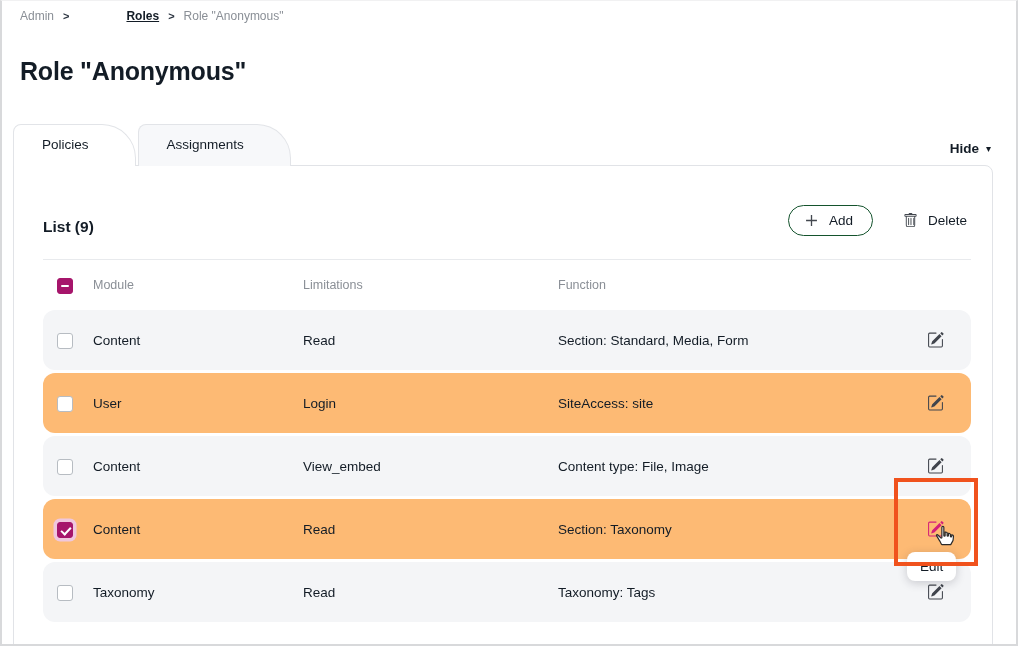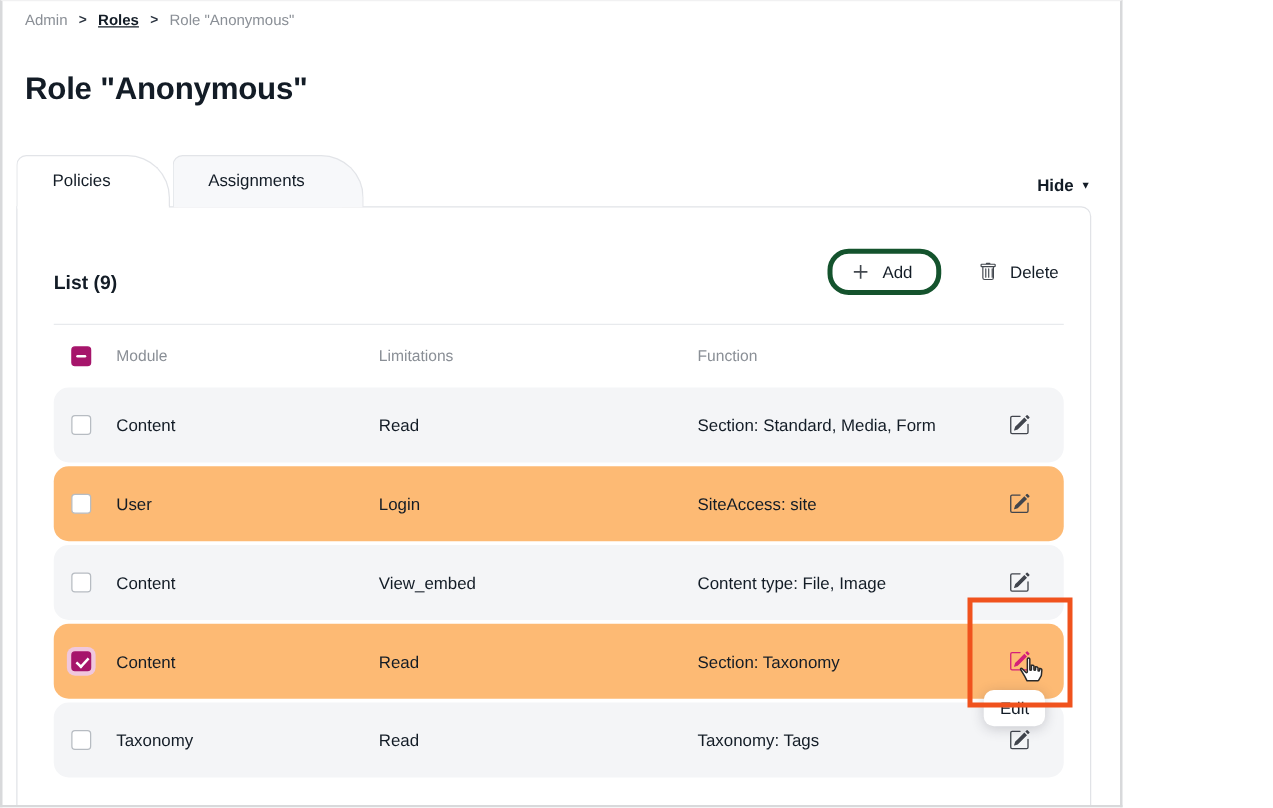--- a/index.html
+++ b/index.html
@@ -1,39 +1,39 @@
 <!DOCTYPE html>
 <html><head>
 <meta charset="utf-8">
 <style>
   * { box-sizing: border-box; }
   html, body { margin: 0; padding: 0; background: #ffffff; }
   body { font-family: "Liberation Sans", "DejaVu Sans", sans-serif; color: #131c26; }
 
   .frame {
     position: relative;
-    width: 898px;
+    width: 1018px;
     height: 646px;
     background: #ffffff;
     border: 2px solid #d8d9db;
     border-top: 1px solid #f1f1f2;
     overflow: hidden;
   }
 
   
   .breadcrumb {
     padding: 8px 0 0 18px;
     font-size: 12px;
     display: flex;
     align-items: center;
     gap: 9px;
   }
   .bc-muted { color: #8a8f96; }
   .bc-sep { color: #2b3440; font-weight: 700; font-size: 11px; }
-  .bc-link { color: #131c26; font-weight: 700; text-decoration: underline; cursor: pointer; }
+  .bc-link { color: #131c26; font-weight: 700; text-decoration: underline; cursor: pointer; margin-left: 48px; }
 
   
   h1.page-title {
     margin: 32px 0 0 18px;
     font-size: 25px;
     line-height: 32px;
     font-weight: 800;
     letter-spacing: -0.2px;
     color: #131c26;
   }
@@ -106,21 +106,21 @@
     justify-content: space-between;
     height: 44px;
   }
   .list-title { font-size: 15.5px; font-weight: 700; color: #131c26; }
   .head-actions { display: flex; align-items: center; gap: 26px; }
 
   button { font-family: inherit; }
   .btn-add {
     display: flex; align-items: center; gap: 10px;
     background: #ffffff;
-    border: 4px solid #14532d;
+    border: 1px solid #14532d;
     border-radius: 17px;
     padding: 7px 19px 7px 15px;
     font-size: 13.5px;
     color: #131c26;
     cursor: pointer;
   }
   .btn-delete {
     display: flex; align-items: center; gap: 10px;
     background: transparent;
     border: none;

